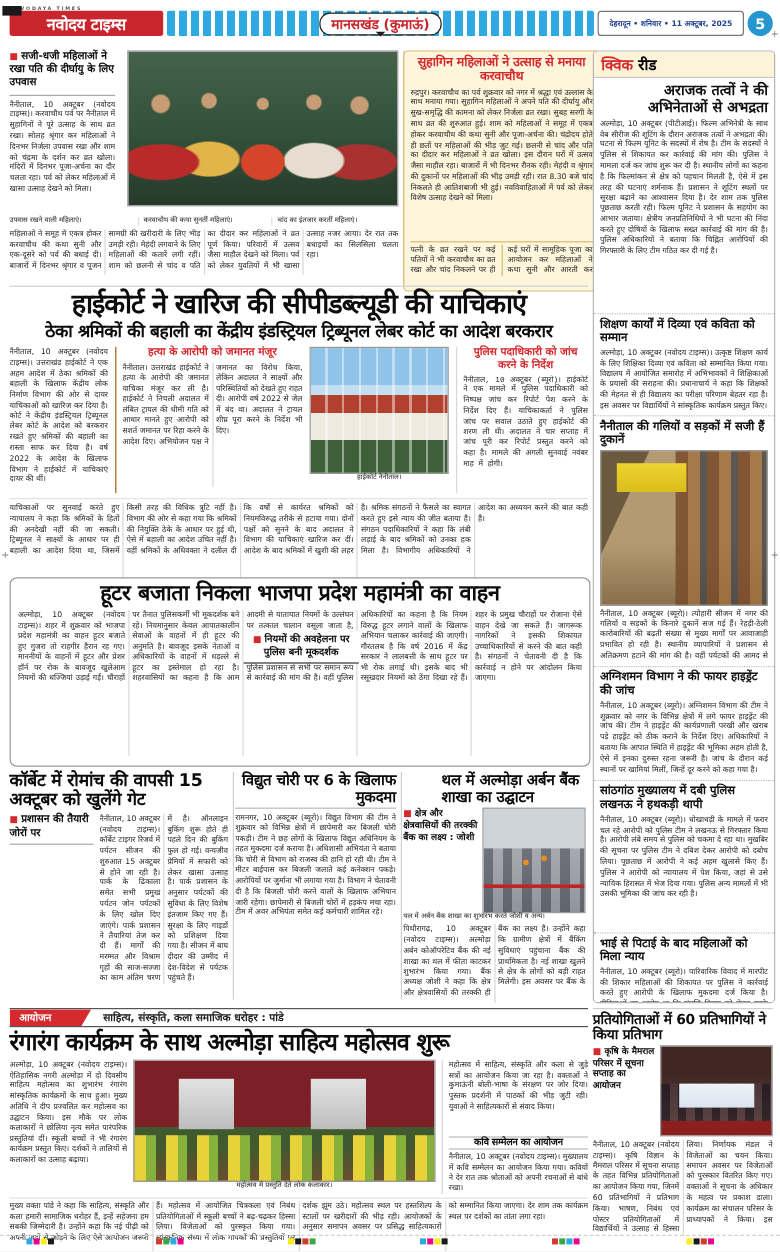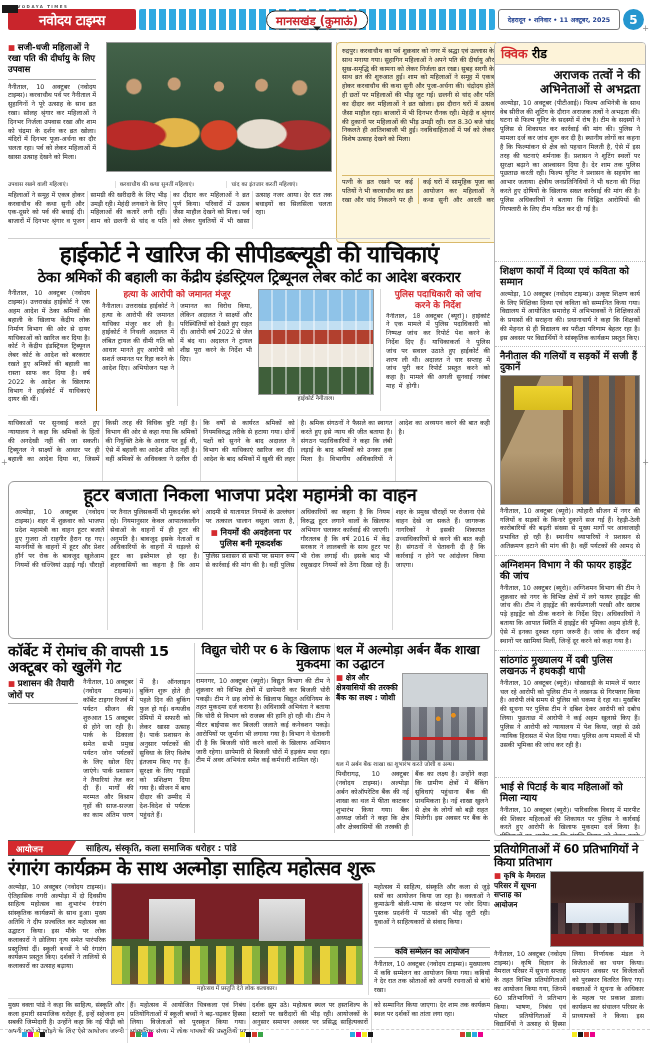--- a/index.html
+++ b/index.html
@@ -135,20 +135,21 @@
     </div>
     <div style="display:flex;gap:6px;margin-top:2px;">
       <div class="caption" style="flex:1;">उपवास रखने वाली महिलाएं।</div>
       <div class="caption" style="flex:1;border-left:1px solid #ddd;padding-left:4px;">करवाचौथ की कथा सुनतीं महिलाएं।</div>
       <div class="caption" style="flex:1;border-left:1px solid #ddd;padding-left:4px;">चांद का इंतजार करतीं महिलाएं।</div>
     </div>
     <div class="body-txt cols4" style="height:38px;margin-top:3px;">महिलाओं ने समूह में एकत्र होकर करवाचौथ की कथा सुनी और एक-दूसरे को पर्व की बधाई दी। बाजारों में दिनभर श्रृंगार व पूजन सामग्री की खरीदारी के लिए भीड़ उमड़ी रही। मेहंदी लगवाने के लिए महिलाओं की कतारें लगी रहीं। शाम को छलनी से चांद व पति का दीदार कर महिलाओं ने व्रत पूर्ण किया। परिवारों में उत्सव जैसा माहौल देखने को मिला। पर्व को लेकर युवतियों में भी खासा उत्साह नजर आया। देर रात तक बधाइयों का सिलसिला चलता रहा।</div>
   </section>
 
   <section class="abs cream-box" style="top:42px;left:336px;width:152px;height:191px;">
+    <h2 class="hl red" style="font-size:10.5px;margin:0 0 2px;text-align:center;">सुहागिन महिलाओं ने उत्साह से मनाया करवाचौथ</h2>
     <div class="body-txt" style="height:126px;">रुद्रपुर। करवाचौथ का पर्व शुक्रवार को नगर में श्रद्धा एवं उल्लास के साथ मनाया गया। सुहागिन महिलाओं ने अपने पति की दीर्घायु और सुख-समृद्धि की कामना को लेकर निर्जला व्रत रखा। सुबह सरगी के साथ व्रत की शुरुआत हुई। शाम को महिलाओं ने समूह में एकत्र होकर करवाचौथ की कथा सुनी और पूजा-अर्चना की। चंद्रोदय होते ही छतों पर महिलाओं की भीड़ जुट गई। छलनी से चांद और पति का दीदार कर महिलाओं ने व्रत खोला। इस दौरान घरों में उत्सव जैसा माहौल रहा। बाजारों में भी दिनभर रौनक रही। मेहंदी व श्रृंगार की दुकानों पर महिलाओं की भीड़ उमड़ी रही। रात 8.30 बजे चांद निकलते ही आतिशबाजी भी हुई। नवविवाहिताओं में पर्व को लेकर विशेष उत्साह देखने को मिला।</div>
     <div style="display:flex;gap:5px;border-top:1px solid #d9b96a;padding-top:2px;margin-top:2px;">
       <div class="body-txt" style="flex:1;height:26px;">पत्नी के व्रत रखने पर कई पतियों ने भी करवाचौथ का व्रत रखा और चांद निकलने पर ही जल ग्रहण किया।</div>
       <div class="body-txt" style="flex:1;height:26px;border-left:1px solid #d9b96a;padding-left:4px;">कई घरों में सामूहिक पूजा का आयोजन कर महिलाओं ने कथा सुनी और आरती कर आशीर्वाद लिया।</div>
     </div>
   </section>
 
   <aside class="abs qr-box" style="top:42px;left:494px;width:150px;height:792px;">
     <div class="qr-head">
       <span class="red">क्विक</span>
@@ -217,21 +218,21 @@
     <div class="bullet-sub" style="width:70px;float:left;margin-right:5px;border-bottom:1px solid #aaa;padding-bottom:2px;">प्रशासन की तैयारी जोरों पर</div>
     <div class="body-txt cols2" style="height:142px;clear:none;">नैनीताल, 10 अक्टूबर (नवोदय टाइम्स)। कॉर्बेट टाइगर रिजर्व में पर्यटन सीजन की शुरुआत 15 अक्टूबर से होने जा रही है। पार्क के ढिकाला समेत सभी प्रमुख पर्यटन जोन पर्यटकों के लिए खोल दिए जाएंगे। पार्क प्रशासन ने तैयारियां तेज कर दी हैं। मार्गों की मरम्मत और विश्राम गृहों की साज-सज्जा का काम अंतिम चरण में है। ऑनलाइन बुकिंग शुरू होते ही पहले दिन की बुकिंग फुल हो गई। वन्यजीव प्रेमियों में सफारी को लेकर खासा उत्साह है। पार्क प्रशासन के अनुसार पर्यटकों की सुविधा के लिए विशेष इंतजाम किए गए हैं। सुरक्षा के लिए गाइडों को प्रशिक्षण दिया गया है। सीजन में बाघ दीदार की उम्मीद में देश-विदेश से पर्यटक पहुंचते हैं।</div>
   </section>
 
   <section class="abs hairline-r" style="top:643px;left:196px;width:134px;height:190px;padding-right:4px;">
     <h1 class="hl" style="font-size:12.5px;text-align:right;margin:0 0 3px;border-bottom:1px solid #bbb;padding-bottom:2px;">विद्युत चोरी पर 6 के खिलाफ मुकदमा</h1>
     <div class="body-txt" style="height:156px;">रामनगर, 10 अक्टूबर (ब्यूरो)। विद्युत विभाग की टीम ने शुक्रवार को विभिन्न क्षेत्रों में छापेमारी कर बिजली चोरी पकड़ी। टीम ने छह लोगों के खिलाफ विद्युत अधिनियम के तहत मुकदमा दर्ज कराया है। अधिशासी अभियंता ने बताया कि चोरी से विभाग को राजस्व की हानि हो रही थी। टीम ने मीटर बाईपास कर बिजली जलाते कई कनेक्शन पकड़े। आरोपियों पर जुर्माना भी लगाया गया है। विभाग ने चेतावनी दी है कि बिजली चोरी करने वालों के खिलाफ अभियान जारी रहेगा। छापेमारी से बिजली चोरों में हड़कंप मचा रहा। टीम में अवर अभियंता समेत कई कर्मचारी शामिल रहे।</div>
   </section>
 
   <section class="abs" style="top:643px;left:336px;width:152px;height:190px;">
-    <h1 class="hl" style="font-size:12.5px;margin:0 0 2px;">थल में अल्मोड़ा अर्बन बैंक शाखा का उद्घाटन</h1>
+    <h1 class="hl" style="font-size:12.5px;margin:0 0 2px;padding-left:32px;">थल में अल्मोड़ा अर्बन बैंक शाखा का उद्घाटन</h1>
     <div style="display:flex;gap:4px;">
       <div class="bullet-sub" style="width:62px;font-size:7.6px;">क्षेत्र और क्षेत्रवासियों की तरक्की बैंक का लक्ष्य : जोशी</div>
       <div class="photo photo-bank" style="flex:1;height:86px;"></div>
     </div>
     <div class="caption">थल में अर्बन बैंक शाखा का शुभारंभ करते जोशी व अन्य।</div>
     <div class="body-txt cols2" style="height:66px;margin-top:2px;">पिथौरागढ़, 10 अक्टूबर (नवोदय टाइम्स)। अल्मोड़ा अर्बन कोऑपरेटिव बैंक की नई शाखा का थल में फीता काटकर शुभारंभ किया गया। बैंक अध्यक्ष जोशी ने कहा कि क्षेत्र और क्षेत्रवासियों की तरक्की ही बैंक का लक्ष्य है। उन्होंने कहा कि ग्रामीण क्षेत्रों में बैंकिंग सुविधाएं पहुंचाना बैंक की प्राथमिकता है। नई शाखा खुलने से क्षेत्र के लोगों को बड़ी राहत मिलेगी। इस अवसर पर बैंक के अधिकारी एवं स्थानीय गणमान्य लोग मौजूद रहे।</div>
   </section>
 
   <section class="abs" style="top:840px;left:8px;width:482px;height:188px;">
     <div class="fest-strip">

